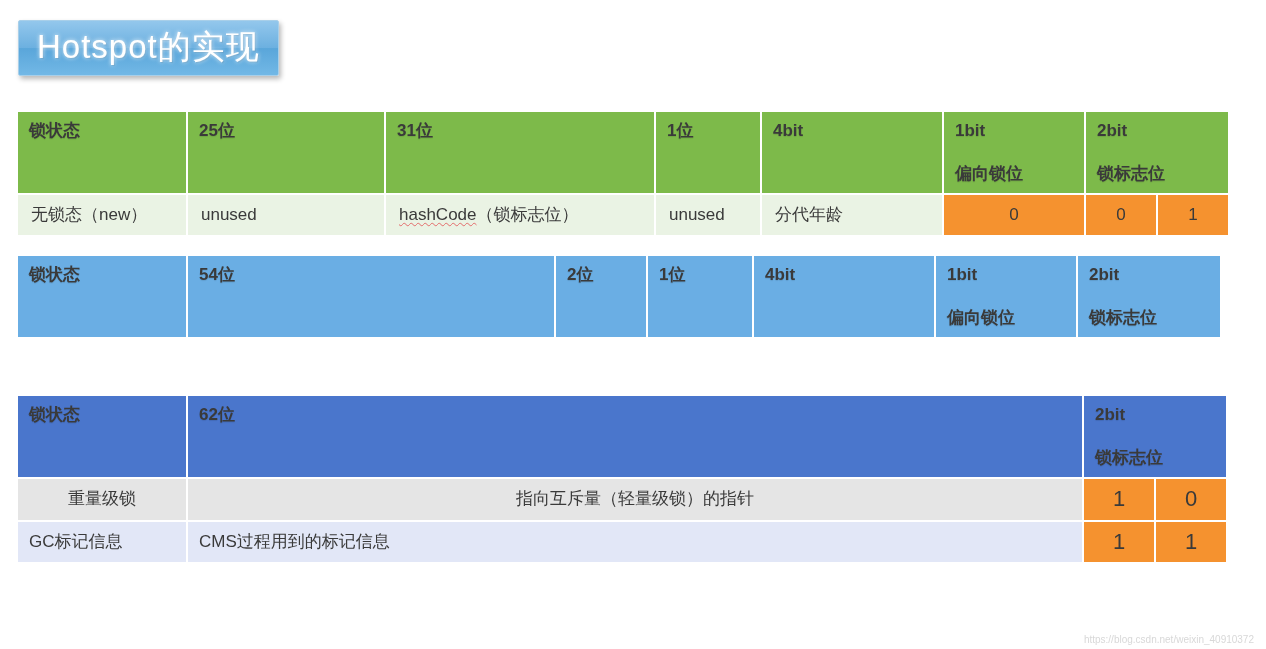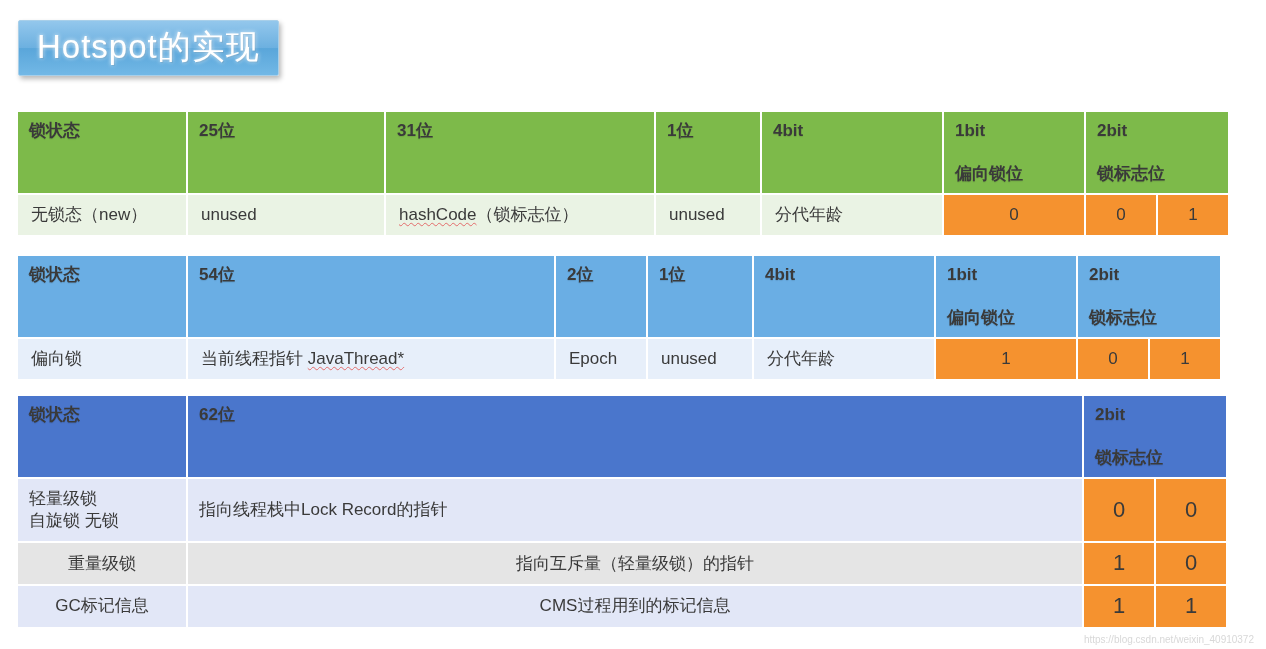--- a/index.html
+++ b/index.html
@@ -82,21 +82,21 @@
   
   #table2 { top: 254px; }
   #table2 .hdr { background: #6aaee4; }
   #table2 .cell { background: #e7effa; }
 
   
   #table3 { top: 394px; }
   #table3 .hdr { background: #4a76cc; }
   #table3 .cell-a { background: #e2e7f7; padding: 9px 11px !important; }
   #table3 .cell-b { background: #e5e5e5; padding: 9px 11px !important; text-align: center; }
-  #table3 .cell-c { background: #e2e7f7; padding: 9px 11px !important; text-align: center; }
+  #table3 .cell-c { background: #e2e7f7; padding: 9px 11px !important; }
   #table3 .orange { font-size: 22px; }
 
   .spell {
     text-decoration: underline;
     text-decoration-style: wavy;
     text-decoration-color: #e36b6b;
     text-decoration-thickness: 1px;
     text-underline-offset: 2px;
   }
 
@@ -176,59 +176,40 @@
     <td class="hdr">4bit</td>
     <td class="hdr">
       <span>1bit</span>
       <span class="sub">偏向锁位</span>
     </td>
     <td class="hdr" colspan="2">
       <span>2bit</span>
       <span class="sub">锁标志位</span>
     </td>
   </tr>
-  <tr>
-    <td class="cell">偏向锁</td>
-    <td class="cell"><span>当前线程指针 </span><span class="spell">JavaThread*</span></td>
-    <td class="cell">Epoch</td>
-    <td class="cell">unused</td>
-    <td class="cell">分代年龄</td>
-    <td class="orange">1</td>
-    <td class="orange">0</td>
-    <td class="orange">1</td>
-  </tr>
 </tbody>
   </table>
 
 <table class="tbl" id="table3">
   <colgroup>
     <col style="width:168px">
       <col style="width:894px">
     <col style="width:70px">
       <col style="width:70px">
   </colgroup>
   <tbody>
       <tr>
     <td class="hdr">锁状态</td>
     <td class="hdr">62位</td>
     <td class="hdr" colspan="2">
       <span>2bit</span>
       <span class="sub">锁标志位</span>
     </td>
   </tr>
   <tr>
-    <td class="cell-a">
-      <div>轻量级锁</div>
-      <div>自旋锁 无锁</div>
-    </td>
-    <td class="cell-a">指向线程栈中Lock Record的指针</td>
-    <td class="orange">0</td>
-    <td class="orange">0</td>
-  </tr>
-  <tr>
     <td class="cell-b">重量级锁</td>
     <td class="cell-b">指向互斥量（轻量级锁）的指针</td>
     <td class="orange">1</td>
     <td class="orange">0</td>
   </tr>
   <tr>
     <td class="cell-c">GC标记信息</td>
     <td class="cell-c">CMS过程用到的标记信息</td>
     <td class="orange">1</td>
     <td class="orange">1</td>

